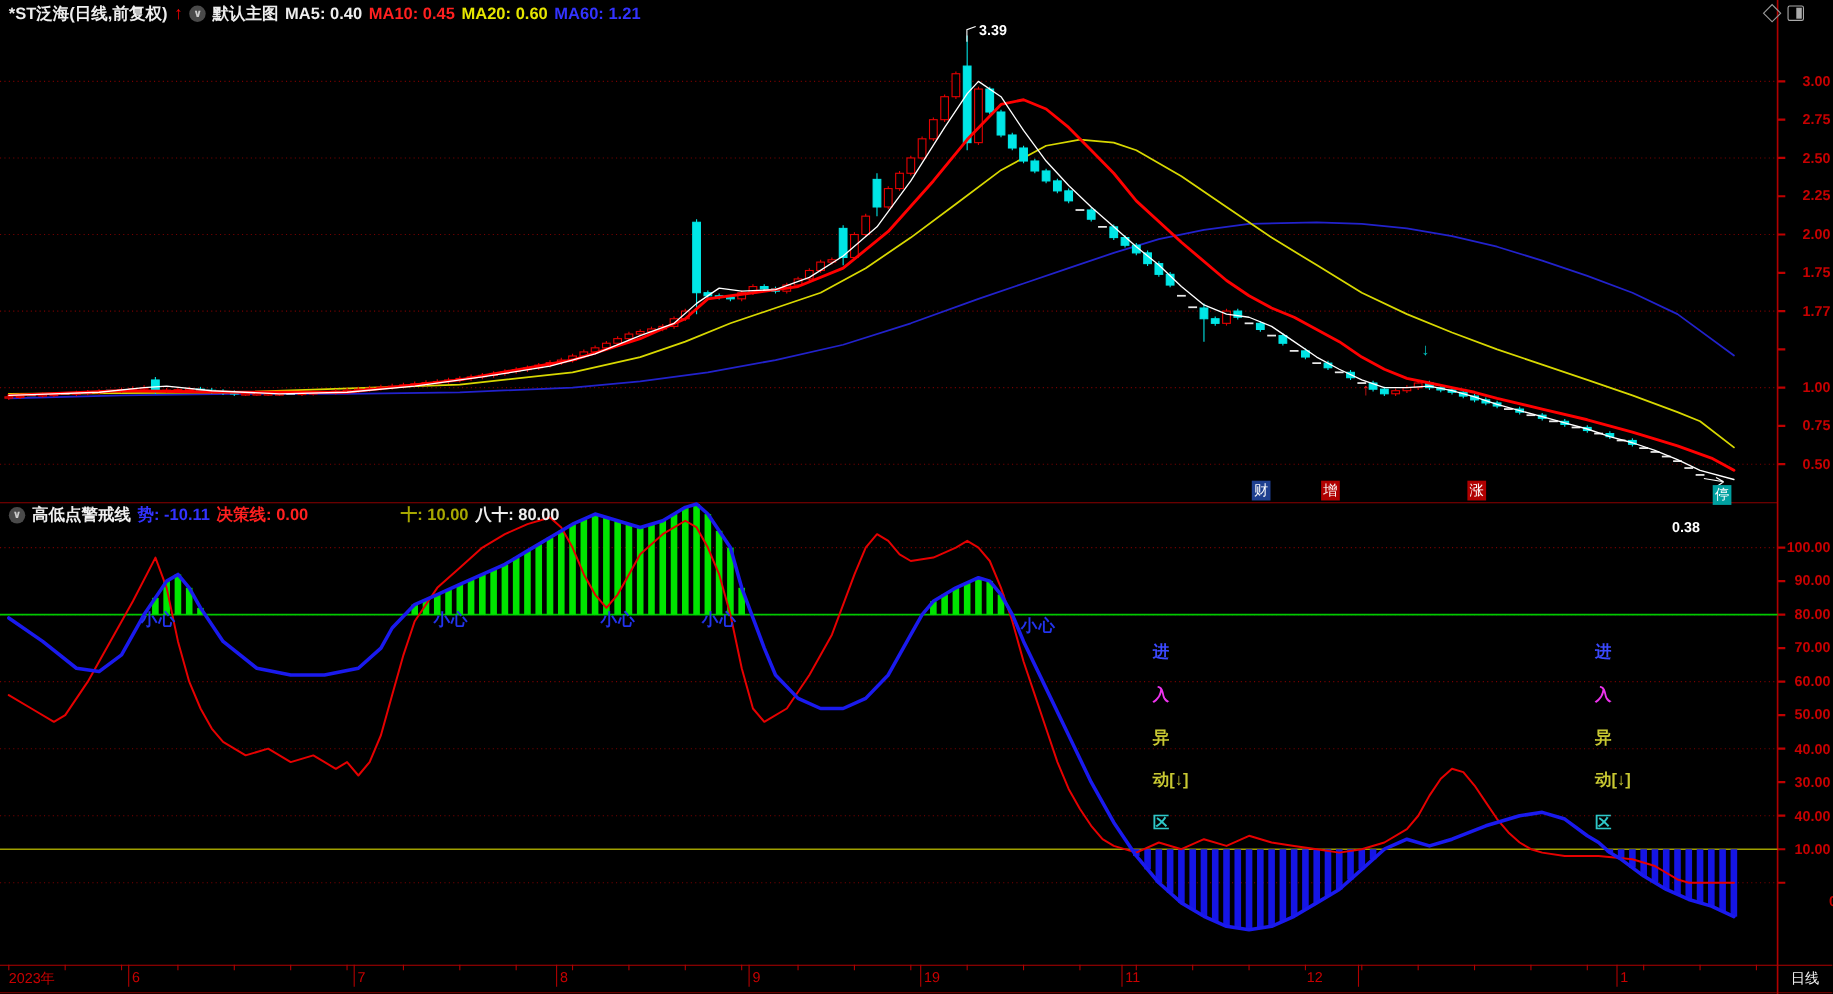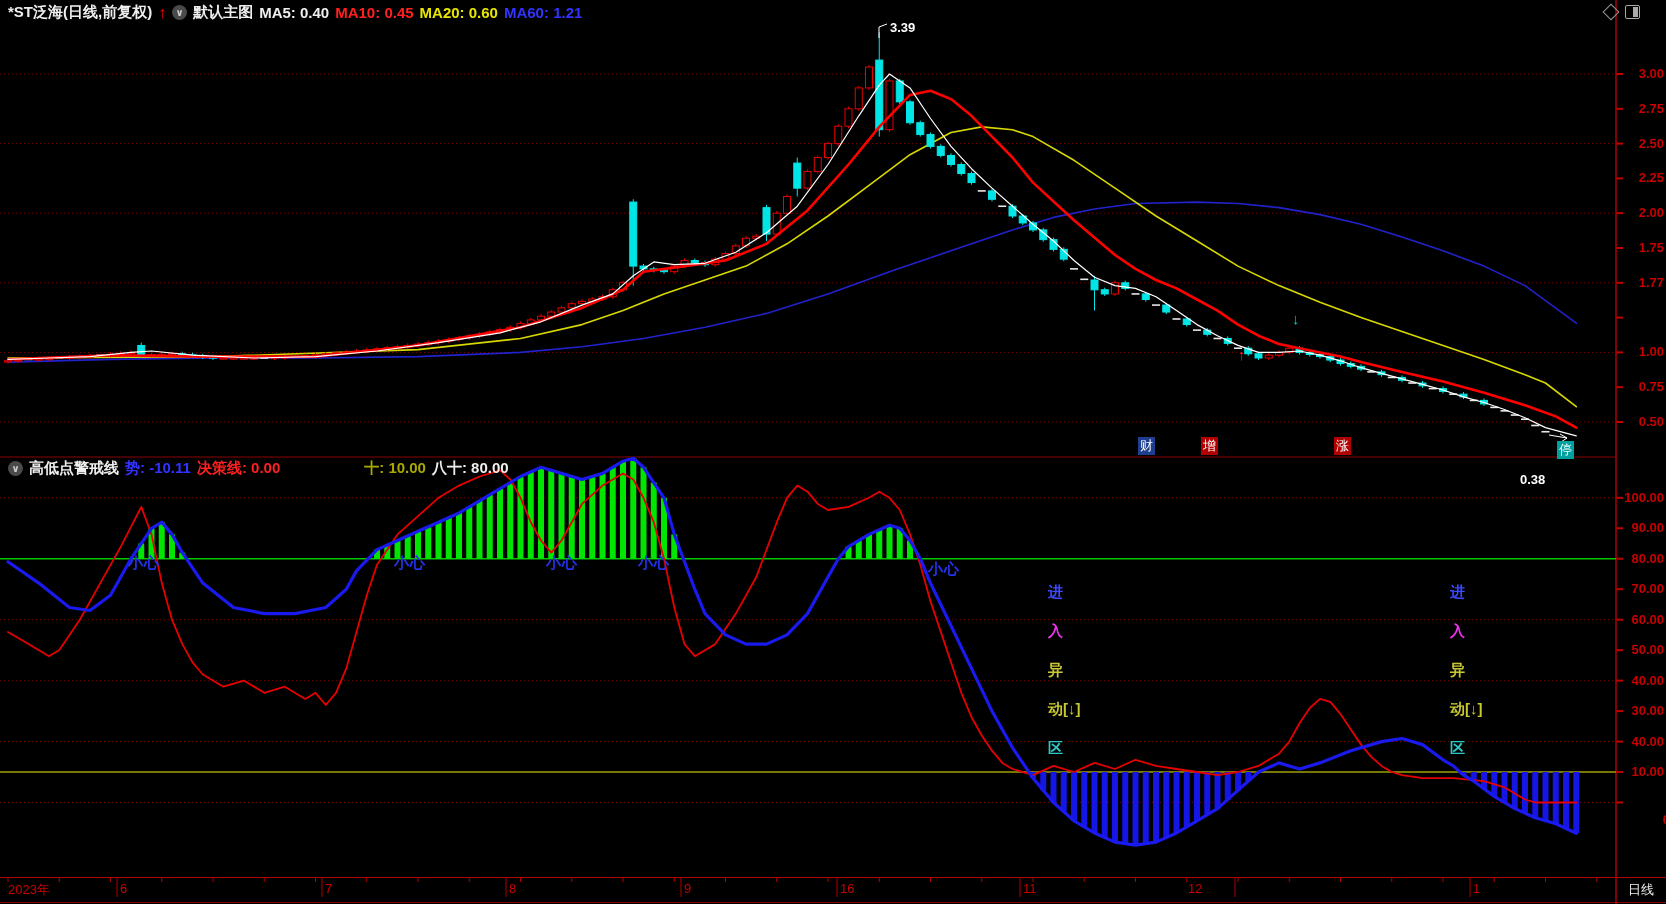--- a/index.html
+++ b/index.html
@@ -524,21 +524,21 @@
       <div class="axis-label" style="top: 642.15px;">50.00</div>
       <div class="axis-label" style="top: 672.62px;">40.00</div>
       <div class="axis-label" style="top: 703.09px;">30.00</div>
       <div class="axis-label" style="top: 733.56px;">40.00</div>
       <div class="axis-label" style="top: 764.03px;">10.00</div>
       <div class="axis-label" style="top: 812px; margin-left: 24px;">0.00</div>
       <div class="month-label" style="left: 120px;">6</div>
       <div class="month-label" style="left: 325px;">7</div>
       <div class="month-label" style="left: 509px;">8</div>
       <div class="month-label" style="left: 684px;">9</div>
-      <div class="month-label" style="left: 840px;">16</div>
+      <div class="month-label" style="left: 840px;">19</div>
       <div class="month-label" style="left: 1023px;">11</div>
       <div class="month-label" style="left: 1188px;">12</div>
       <div class="month-label" style="left: 1473px;">1</div>
       <div class="anno" style="left: 890px; top: 20px;">3.39</div>
       <div class="anno" style="left: 1520px; top: 428px; margin-top: 44px;">0.38</div>
       <div class="badge" style="left: 1138px; top: 437px; background: rgb(30, 63, 143); color: rgb(255, 255, 255);">财</div>
       <div class="badge" style="left: 1201px; top: 437px; background: rgb(176, 0, 0); color: rgb(255, 255, 255);">增</div>
       <div class="badge" style="left: 1334px; top: 437px; background: rgb(176, 0, 0); color: rgb(255, 255, 255);">涨</div>
       <div class="badge" style="left: 1557px; top: 441px; background: rgb(0, 160, 160); color: rgb(255, 255, 255);">停</div>
       <div class="signal" style="left: 1238px; top: 346px; color: rgb(255, 26, 26);">↑</div>

